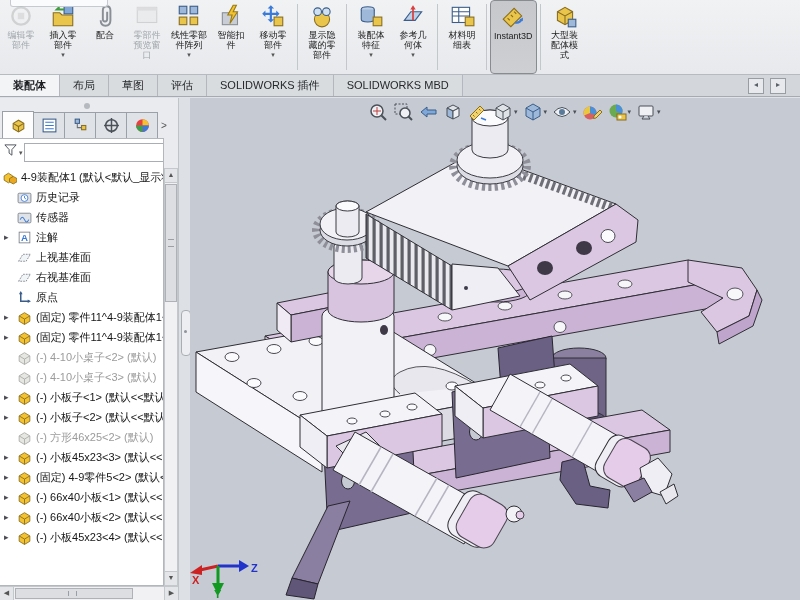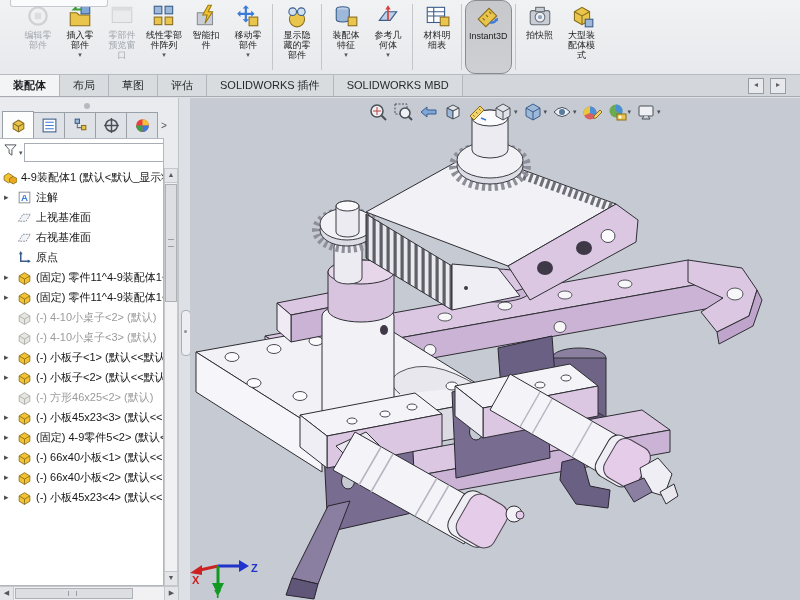--- a/index.html
+++ b/index.html
@@ -1,30 +1,30 @@
 <!DOCTYPE html>
 <html><head>
 <meta charset="utf-8">
 <style>
   html,body{margin:0;padding:0;}
   body{width:800px;height:600px;overflow:hidden;position:relative;background:#dfe2e6;
        font-family:"Liberation Sans","DejaVu Sans",sans-serif;-webkit-font-smoothing:antialiased;}
   
   .ribbon{position:absolute;left:0;top:0;width:800px;height:75px;background:linear-gradient(#f1f2f4,#e7e9ec);
-          border-bottom:1px solid #b7bbc0;display:flex;align-items:stretch;padding-left:17px;box-sizing:border-box;}
+          border-bottom:1px solid #b7bbc0;display:flex;align-items:stretch;padding-left:0;box-sizing:border-box;}
   .notch{position:absolute;left:10px;top:0;width:96px;height:6px;background:#fafbfc;border:1px solid #c6cad0;border-top:none;border-radius:0 0 3px 3px;}
   #ribbon-buttons{display:flex;align-items:stretch;height:100%;}
   .rbtn{display:flex;flex-direction:column;align-items:center;padding:3px 3px 1px;min-width:36px;cursor:default;}
   .ricon{width:26px;height:26px;flex:0 0 auto;}
   .ricon svg{width:26px;height:26px;}
   .rlabel{font-size:9px;line-height:10px;text-align:center;color:#222;margin-top:1px;white-space:nowrap;}
   .rarrow{font-size:7px;color:#555;line-height:8px;margin-top:1px;}
   .rbtn.disabled .rlabel{color:#a2a7ad;}
   .rbtn.disabled .ricon{opacity:.38;filter:grayscale(1);}
-  .rbtn.pressed{background:linear-gradient(#c6c8cc,#cdcfd3);border:1px solid #888c91;border-radius:10px;}
+  .rbtn.pressed{background:linear-gradient(#c6c8cc,#cdcfd3);border:1px solid #888c91;border-radius:4px;}
   .rsep{width:1px;background:#c3c7cc;margin:4px 3px;}
   
   .tabrow{position:absolute;left:0;top:75px;width:800px;height:22px;background:#d3d6da;border-bottom:1px solid #a7abb1;display:flex;box-sizing:border-box;}
   .cmtab{font-size:11px;line-height:21px;padding:0 13px;color:#26282c;border-right:1px solid #b4b8be;background:#d9dcdf;cursor:default;}
   .cmtab.active{background:#f3f4f6;font-weight:bold;color:#1c1e22;}
   .tabscroll{margin-left:auto;display:flex;align-items:center;gap:6px;padding-right:14px;}
   .tsb{width:14px;height:14px;border:1px solid #989da3;background:#e7e9ec;font-size:8px;line-height:12px;text-align:center;color:#5a5f66;}
   
   .panel{position:absolute;left:0;top:98px;width:190px;bottom:0;background:#e9ebee;}
   .pgrip{position:absolute;left:84px;top:5px;width:6px;height:6px;border-radius:50%;background:#b6bac0;}
@@ -89,20 +89,28 @@
             <path d="M3 9 l6 0 2 2 10 0 0 10 -18 0z" fill="#e9c64b" stroke="#8a6d1f"></path>
             <rect x="13" y="3" width="8" height="7" fill="#7fa8d8" stroke="#3a5d8a"></rect>
             <path d="M4 7 l5 -5 0 3 4 0 0 2z" fill="#3d9e3d"></path>
           </svg></span>
         <span class="rlabel">
           <div>插入零</div>
           <div>部件</div>
         </span>
         <span class="rarrow">▾</span>
       </div>
+      <div class="rbtn">
+        <span class="ricon"><svg viewBox="0 0 24 24">
+            <path d="M8 16 q0 5 4.5 5 q4.5 0 4.5 -5 V7 q0 -4 -3.5 -4 q-3.5 0 -3.5 4 v8 q0 2 2 2 q2 0 2 -2 V8" fill="none" stroke="#8a8f96" stroke-width="1.8"></path>
+          </svg></span>
+        <span class="rlabel">
+          <div>配合</div>
+        </span>
+      </div>
       <div class="rbtn disabled">
         <span class="ricon"><svg viewBox="0 0 24 24">
             <rect x="3" y="4" width="18" height="14" fill="#dfe3e8" stroke="#9aa2aa"></rect>
             <rect x="3" y="4" width="18" height="3" fill="#b8c0c8"></rect>
           </svg></span>
         <span class="rlabel">
           <div>零部件</div>
           <div>预览窗</div>
           <div>口</div>
         </span>
@@ -198,31 +206,20 @@
             <path d="M3 14 l10 -10 7 7 -10 10z" fill="#e9c64b" stroke="#8a6d1f"></path>
             <path d="M7 13 l2 2 M10 10 l2 2 M13 7 l2 2" stroke="#8a6d1f"></path>
             <path d="M14 17 q4 1 6 -3" fill="none" stroke="#3a7ad8" stroke-width="2"></path>
             <path d="M21 16 l-3 -1.5 3.2 -2z" fill="#3a7ad8"></path>
           </svg></span>
         <span class="rlabel">
           <div>Instant3D</div>
         </span>
       </div>
       <div class="rsep"></div>
-      <div class="rbtn">
-        <span class="ricon"><svg viewBox="0 0 24 24">
-            <rect x="3" y="7" width="18" height="13" rx="2" fill="#c9ced6" stroke="#6a6f76"></rect>
-            <rect x="8" y="4" width="8" height="4" fill="#c9ced6" stroke="#6a6f76"></rect>
-            <circle cx="12" cy="13" r="4.5" fill="#eef0f4" stroke="#6a6f76"></circle>
-            <circle cx="12" cy="13" r="2" fill="#8fa8c0"></circle>
-          </svg></span>
-        <span class="rlabel">
-          <div>拍快照</div>
-        </span>
-      </div>
       <div class="rbtn">
         <span class="ricon"><svg viewBox="0 0 24 24">
             <path d="M5 8 l7 -4 7 4 0 8 -7 4 -7 -4z" fill="#e9c64b" stroke="#8a6d1f"></path>
             <path d="M5 8 l7 4 7 -4 M12 12 v8" fill="none" stroke="#8a6d1f"></path>
             <rect x="15" y="15" width="7" height="7" fill="#9db8d8" stroke="#3a5d8a"></rect>
           </svg></span>
         <span class="rlabel">
           <div>大型装</div>
           <div>配体模</div>
           <div>式</div>
@@ -294,20 +291,37 @@
     </div>
     <div class="ptree" id="tree">
         <div class="trow">
           <span class="ticon"><svg viewBox="0 0 14 14">
               <path d="M2 5.5 l4 -2.5 4 2.5 0 4 -4 2.5 -4 -2.5z" fill="#f2c230" stroke="#8a6d1f" stroke-width=".8"></path>
               <path d="M7 8 l3.5 -2 3.5 2 0 3 -3.5 2 -3.5 -2z" fill="#e9a820" stroke="#8a6d1f" stroke-width=".8"></path>
             </svg></span>
           <span class="tlabel">4-9装配体1  (默认&lt;默认_显示状</span>
         </div>
         <div class="trow">
+          <span class="tarrow"></span>
+          <span class="ticon"><svg viewBox="0 0 14 14">
+              <rect x="1" y="3" width="12" height="9" rx="1" fill="#dfe3e8" stroke="#7a8088" stroke-width=".8"></rect>
+              <circle cx="7" cy="7.5" r="3.2" fill="#fff" stroke="#3a7ad8" stroke-width=".8"></circle>
+              <path d="M7 5.5 v2 l1.5 1" fill="none" stroke="#3a7ad8" stroke-width=".8"></path>
+            </svg></span>
+          <span class="tlabel">历史记录</span>
+        </div>
+        <div class="trow">
+          <span class="tarrow"></span>
+          <span class="ticon"><svg viewBox="0 0 14 14">
+              <rect x="1" y="3" width="12" height="9" rx="1" fill="#dfe3e8" stroke="#7a8088" stroke-width=".8"></rect>
+              <path d="M3 9 q2 -4.5 4 0 q2 4.5 4 0" fill="none" stroke="#3a7ad8"></path>
+            </svg></span>
+          <span class="tlabel">传感器</span>
+        </div>
+        <div class="trow">
           <span class="tarrow">▸</span>
           <span class="ticon"><svg viewBox="0 0 14 14">
               <rect x="2" y="2" width="10" height="10" fill="#fff" stroke="#7a8088" stroke-width=".8"></rect>
               <text x="7" y="10.5" font-size="9" fill="#3a7ad8" text-anchor="middle">A</text>
             </svg></span>
           <span class="tlabel">注解</span>
         </div>
         <div class="trow">
           <span class="tarrow"></span>
           <span class="ticon"><svg viewBox="0 0 14 14">

